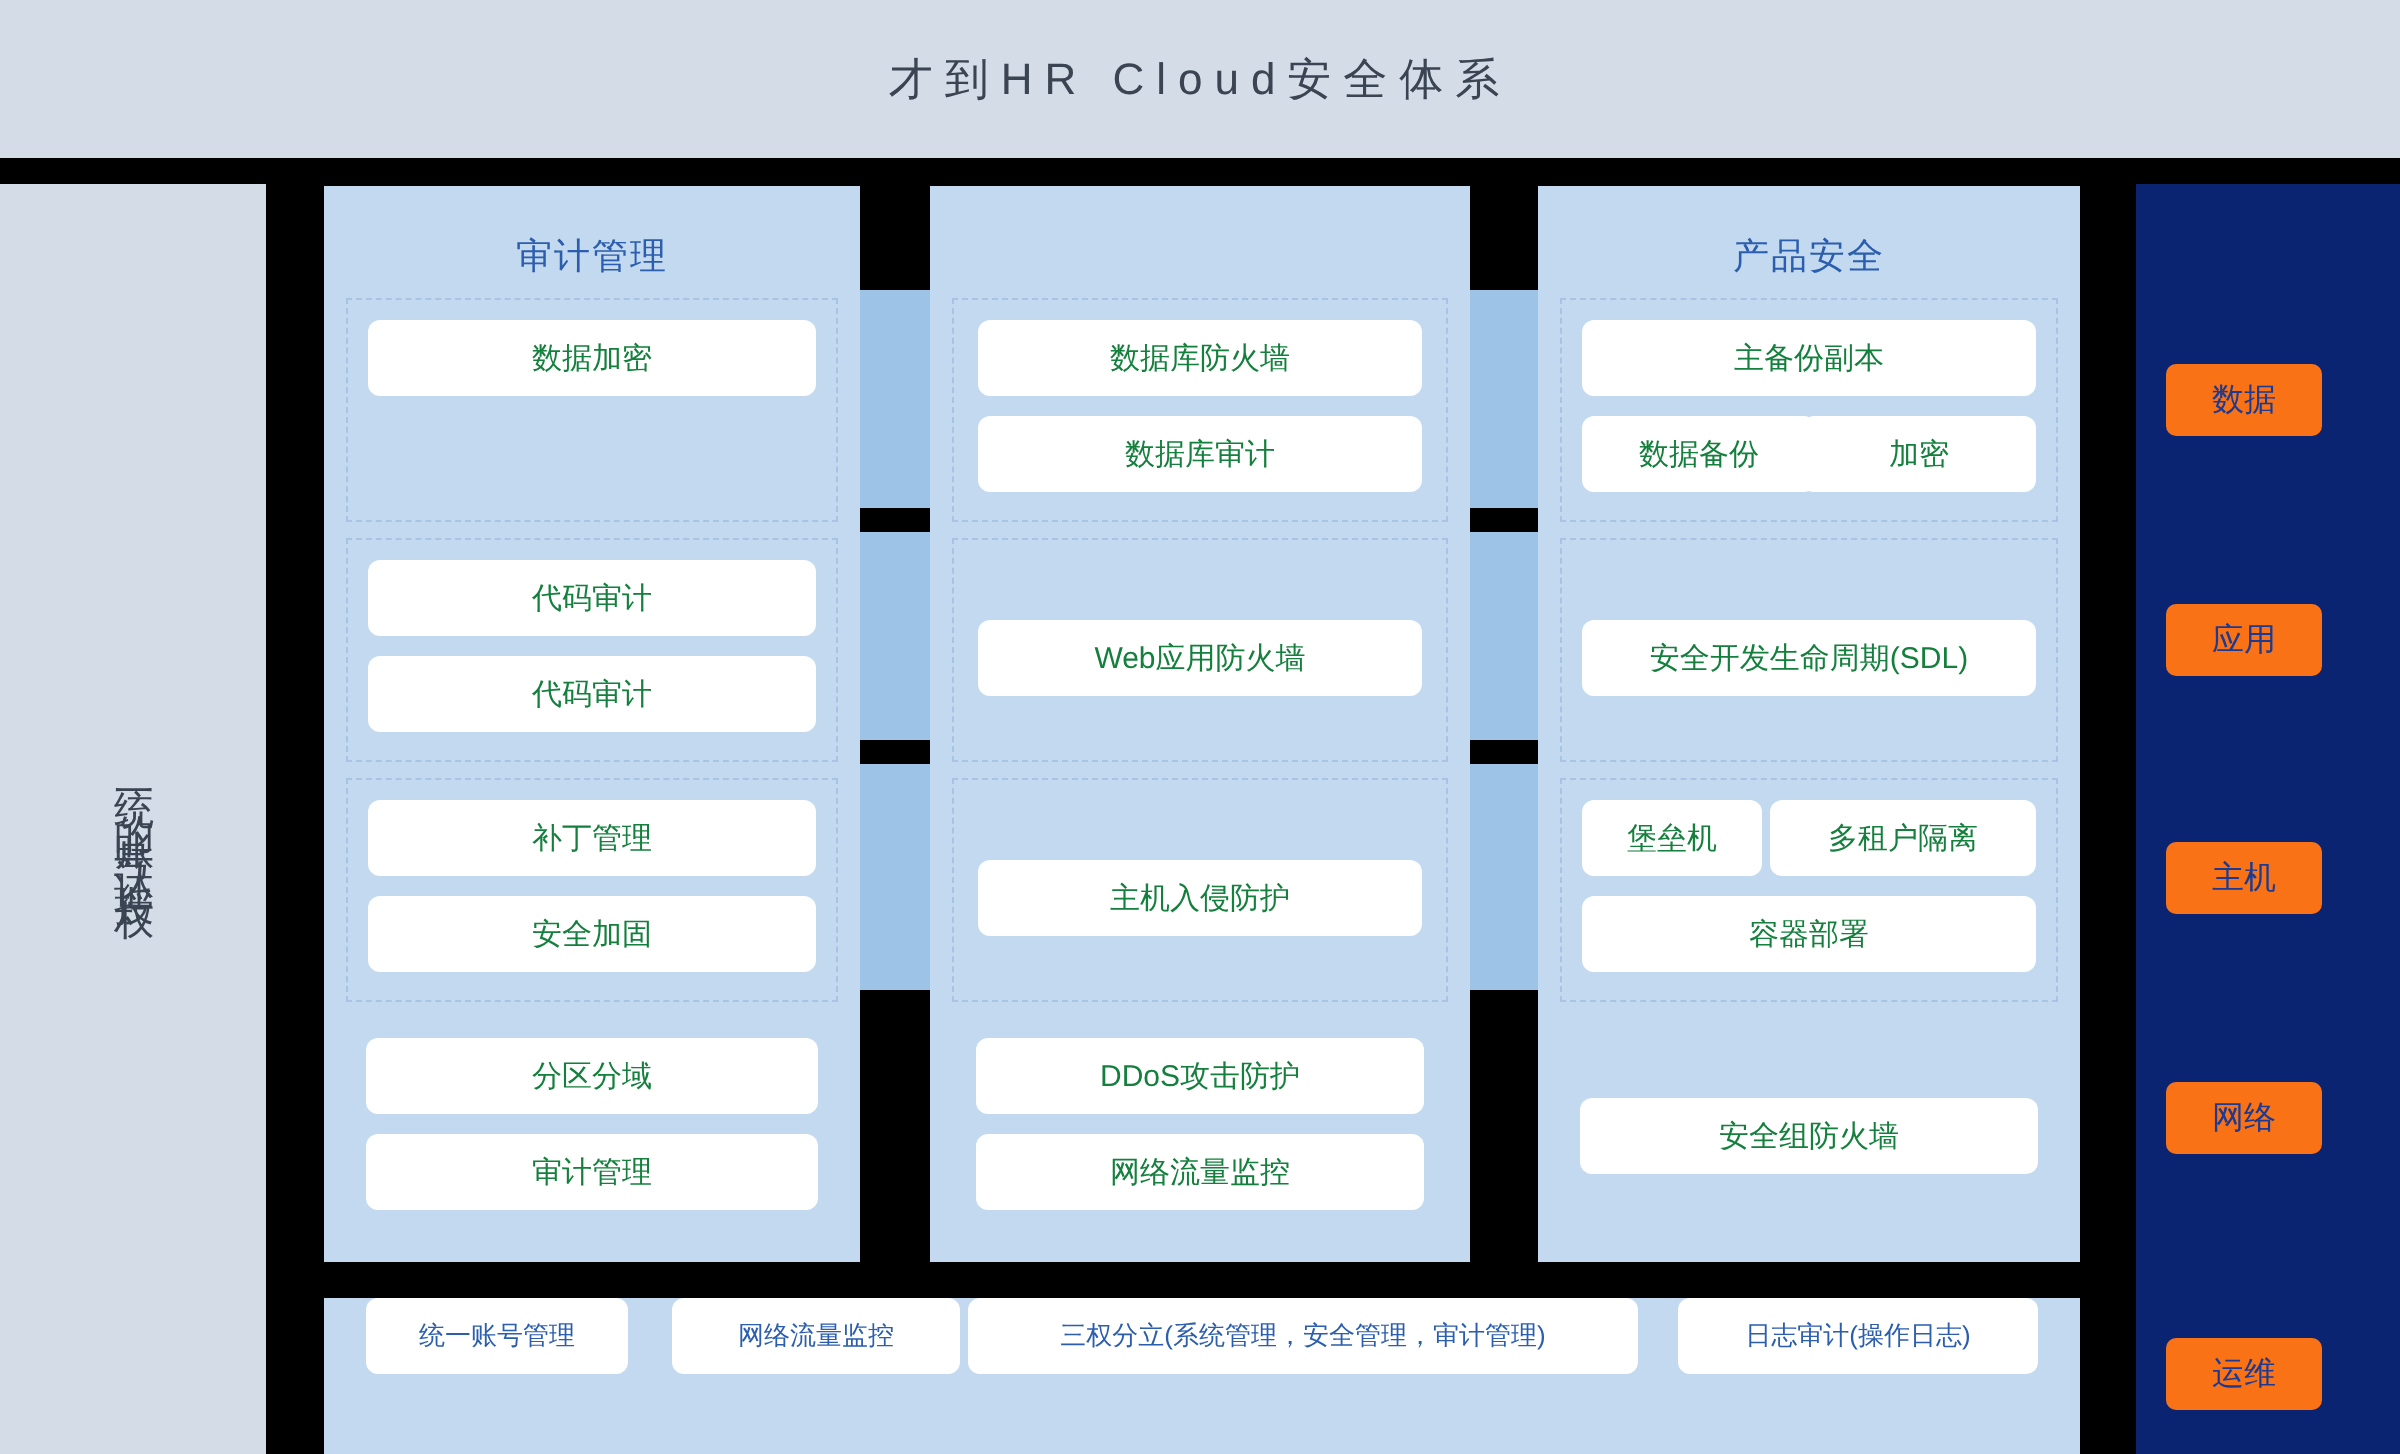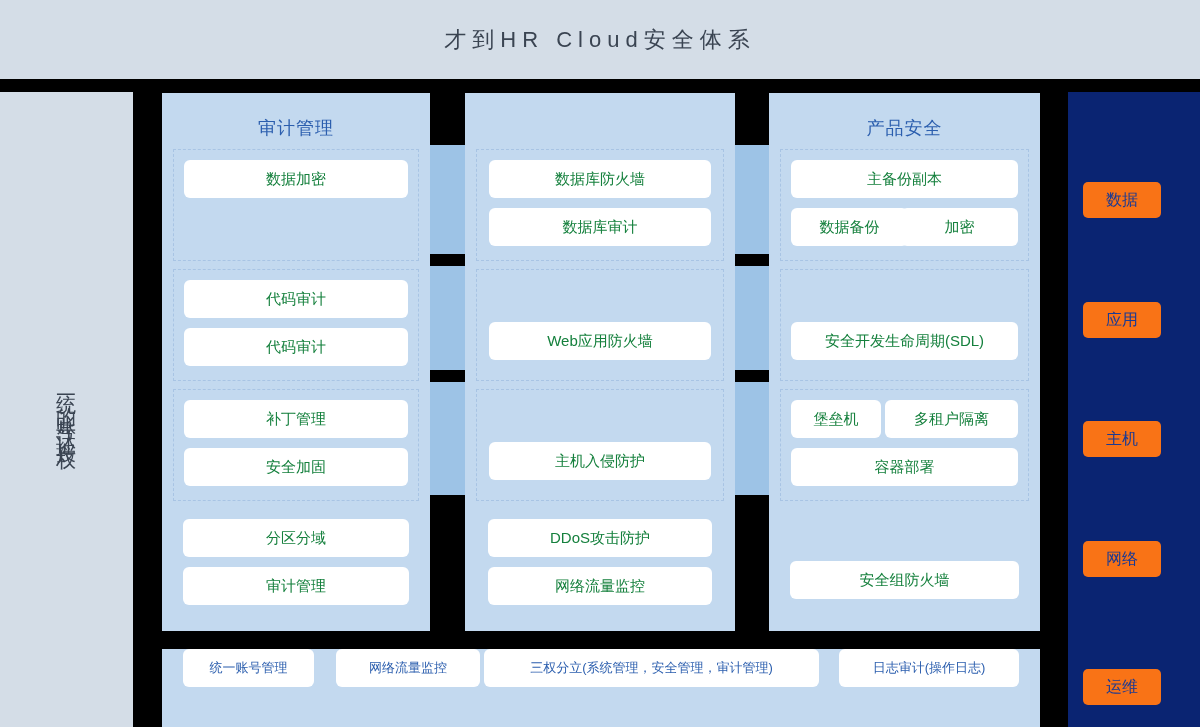--- a/index.html
+++ b/index.html
@@ -138,21 +138,21 @@
     justify-content: center;
     font-size: 15px;
     color: #15803d;
     white-space: nowrap;
   }
 
   
   .row-full { left: 10px; right: 10px; height: 38px; }
   .row-y0 { top: 10px; }
   .row-y1 { top: 58px; }
-  .row-center { top: 52px; height: 38px; left: 10px; right: 10px; }
+  .row-center { top: 40px; height: 38px; left: 10px; right: 10px; }
 
   
   .half-l { left: 10px; width: 117px; height: 38px; top: 58px; }
   .half-r { right: 10px; width: 117px; height: 38px; top: 58px; }
   .half-top-l { left: 10px; width: 90px; height: 38px; top: 10px; }
   .half-top-r { right: 10px; width: 133px; height: 38px; top: 10px; }
 
   
   .c2-row { left: 12px; right: 12px; height: 38px; }
 

